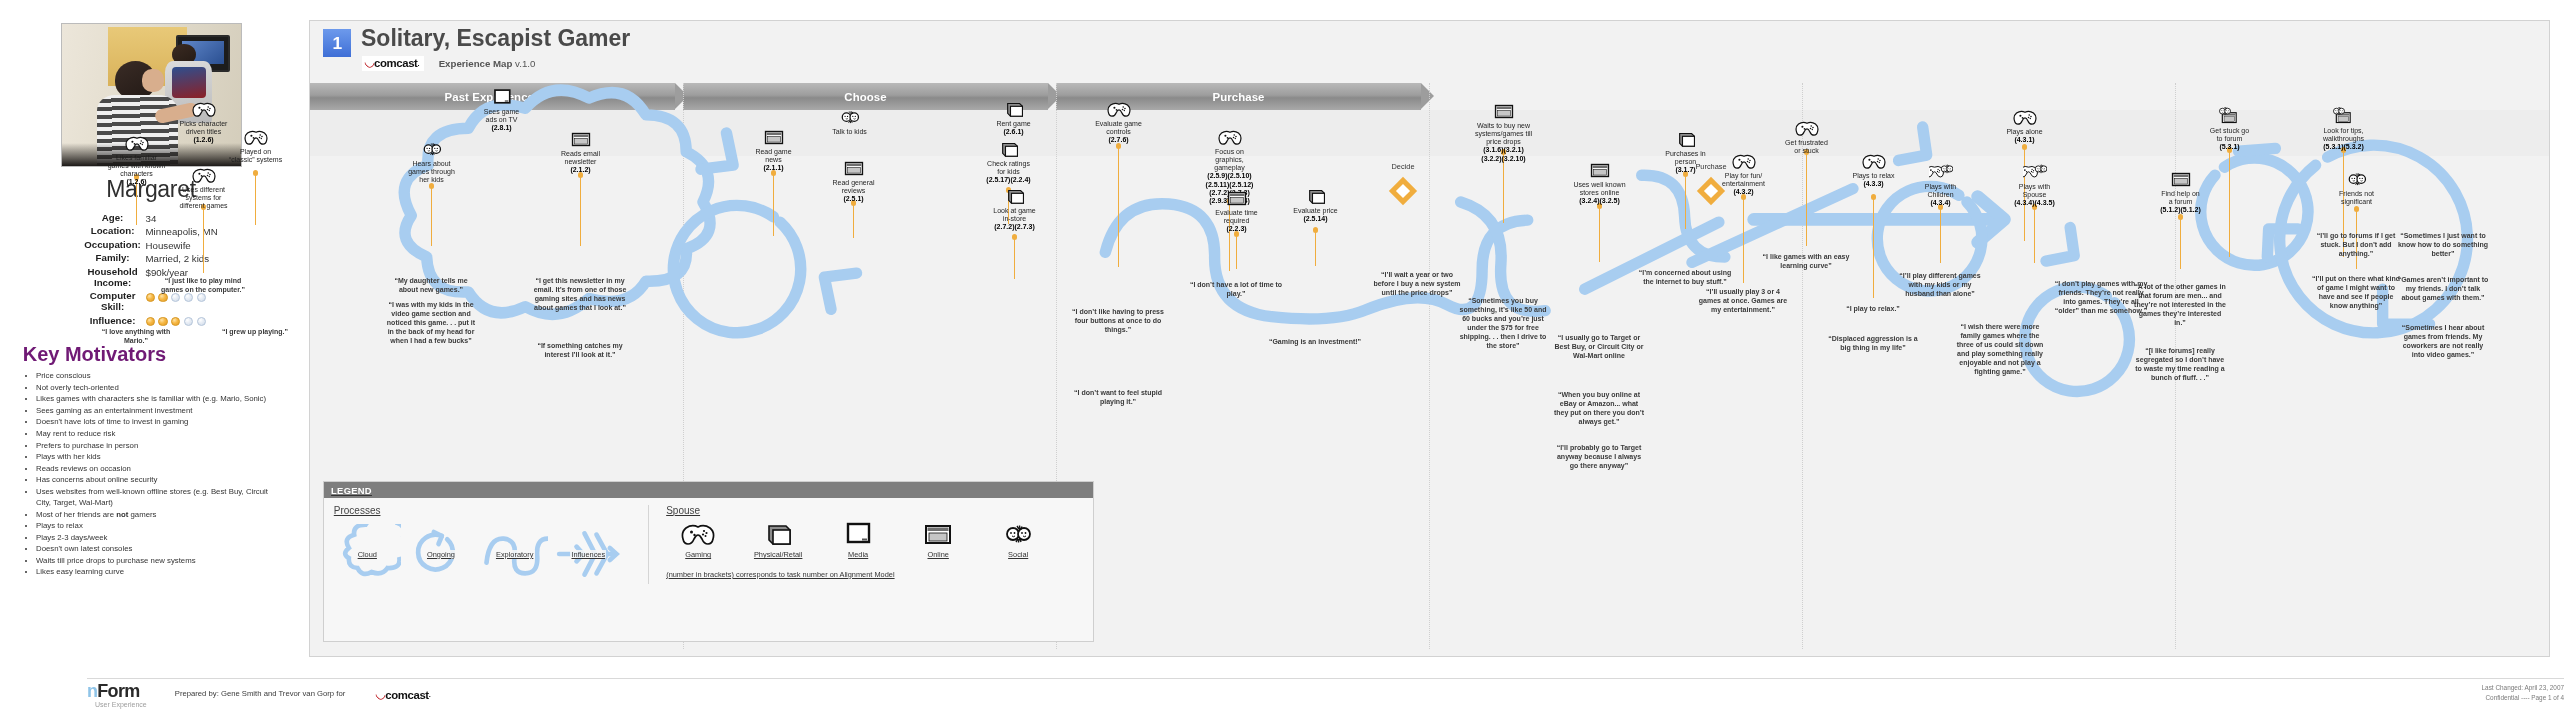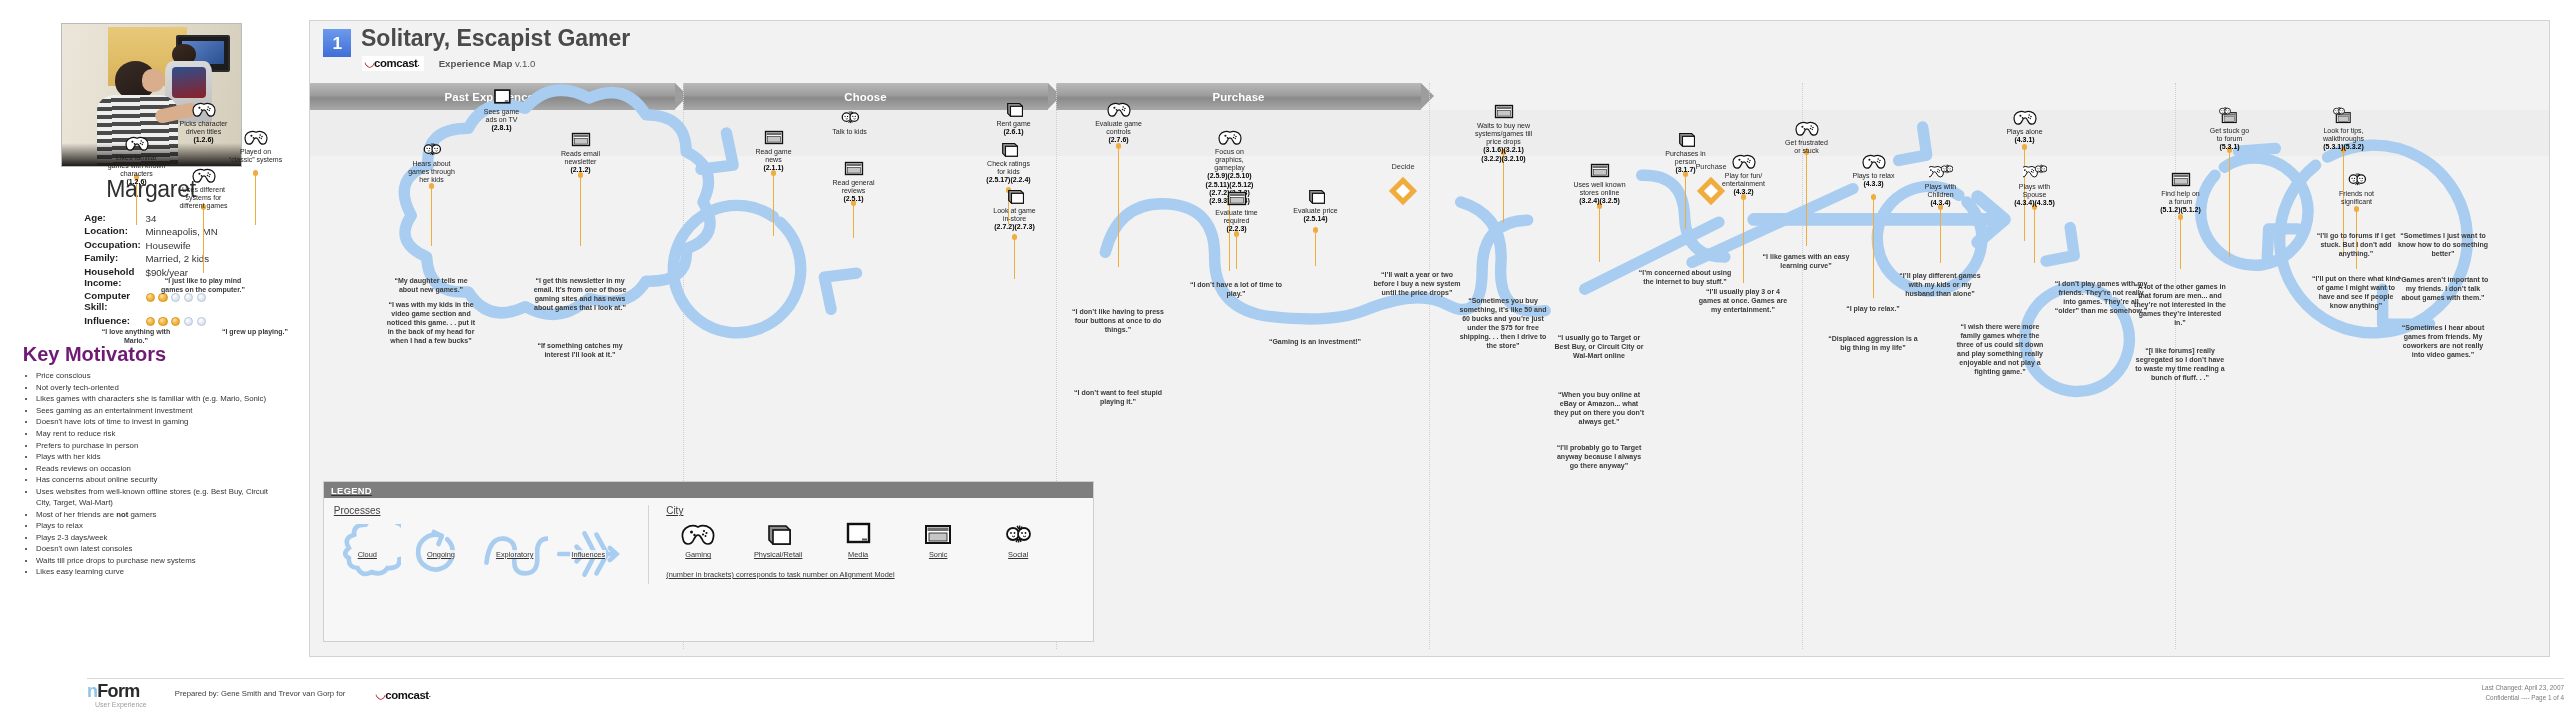--- a/index.html
+++ b/index.html
@@ -47,21 +47,21 @@
     background:#d8ae8d;transform:rotate(-12deg);}
   .ph-dark{position:absolute;left:0;bottom:0;width:100%;height:16%;
     background:linear-gradient(0deg,#1d1a18,rgba(29,26,24,0));}
 
   #persona-name {
     text-align:center; font-size:23px; color:#2f2f2f; margin:9.4px 0 8px 0;
     font-weight:400; letter-spacing:-0.3px;
   }
   table.persona-facts { margin:0 auto; border-collapse:collapse; }
   table.persona-facts td { font-size:9.7px; padding:1.3px 0; vertical-align:top; }
-  table.persona-facts td.k { text-align:left; font-weight:bold; color:#1d1d1d; padding-right:4.7px; white-space:pre-line; line-height:1.12;margin-top:30px; }
+  table.persona-facts td.k { text-align:center; font-weight:bold; color:#1d1d1d; padding-right:4.7px; white-space:pre-line; line-height:1.12;margin-top:30px; }
   table.persona-facts td.v { text-align:left; color:#333; }
   .dots { display:flex; gap:3.4px; align-items:center; padding-top:1.3px; }
   .dot { width:9.4px; height:9.4px; border-radius:50%;
          background:radial-gradient(circle at 35% 30%, #ffffff 0%, #e9eef5 40%, #ccd9e8 100%);
          border:0.7px solid #b6c6da; }
   .dot.on { background:radial-gradient(circle at 35% 30%, #ffe3a8 0%, #f6b844 45%, #e39a23 100%);
             border:0.7px solid #d79a2a; }
 
   #motiv-title { color:#701a75; font-size:20px; font-weight:bold; margin:14.8px 0 4.7px 2.7px; }
   #motiv-list { margin:0; padding-left:16px; }
@@ -843,21 +843,21 @@
                   <path d="M62 16 l16 29 l-16 29"></path>
                   <path d="M72 45 h18"></path>
                   <path d="M82 36 l10 9 l-10 9"></path>
                 </g>
               </svg>
               <span style="position: relative; background: rgba(247, 247, 247, 0.85); padding: 0px 1.3px;">Influences</span>
             </div>
           </div>
       </div>
       <div id="legend-right">
-        <div class="legend-h">City</div>
+        <div class="legend-h">Spouse</div>
         <div class="icon-row" id="icon-row">
             <div class="icon-item">
               <svg width="34" height="26" viewBox="0 0 34 26" class="ico">
                 <path d="M5 7 q6 -4 12 -1 q6 -3 12 1 q5 4 3 11 q-1 5 -5 5 q-4 0 -6 -5 q-2 -4 -4 -4 q-2 0 -4 4 q-2 5 -6 5 q-4 0 -5 -5 q-2 -7 3 -11 Z" fill="#fff" stroke="#111" stroke-width="1.7"></path>
                 <circle cx="10.5" cy="11" r="1.5" fill="#111"></circle>
                 <circle cx="13.5" cy="14" r="1.2" fill="#111"></circle>
                 <circle cx="23" cy="10" r="1.1" fill="#111"></circle>
                 <circle cx="25.5" cy="12" r="1.1" fill="#111"></circle>
                 <circle cx="22" cy="13.5" r="1.1" fill="#111"></circle>
                 <circle cx="24.5" cy="15" r="1" fill="#111"></circle>
@@ -877,21 +877,21 @@
                 <rect x="21" y="17.5" width="5" height="2" fill="#555"></rect>
               </svg>
               <div class="cap">Media</div>
             </div>
             <div class="icon-item">
               <svg width="34" height="26" viewBox="0 0 34 26" class="ico">
                 <rect x="5" y="5" width="24" height="17" fill="#fff" stroke="#111" stroke-width="2"></rect>
                 <rect x="6.5" y="6.5" width="21" height="3.5" fill="#6f6f6f"></rect>
                 <rect x="8" y="12" width="18" height="8" fill="#c6c6c6" stroke="#111" stroke-width="0.8"></rect>
               </svg>
-              <div class="cap">Sonic</div>
+              <div class="cap">Online</div>
             </div>
             <div class="icon-item">
               <svg width="34" height="26" viewBox="0 0 34 26" class="ico">
                 <circle cx="12" cy="13" r="6" fill="#fff" stroke="#111" stroke-width="1.8"></circle>
                 <circle cx="23" cy="13" r="6" fill="#fff" stroke="#111" stroke-width="1.8"></circle>
                 <circle cx="10" cy="12" r="0.9" fill="#111"></circle>
                 <circle cx="13.5" cy="12" r="0.9" fill="#111"></circle>
                 <circle cx="21" cy="12" r="0.9" fill="#111"></circle>
                 <circle cx="24.5" cy="12" r="0.9" fill="#111"></circle>
                 <path d="M11 15 q1.5 1.4 3 0" stroke="#111" stroke-width="1" fill="none"></path>

